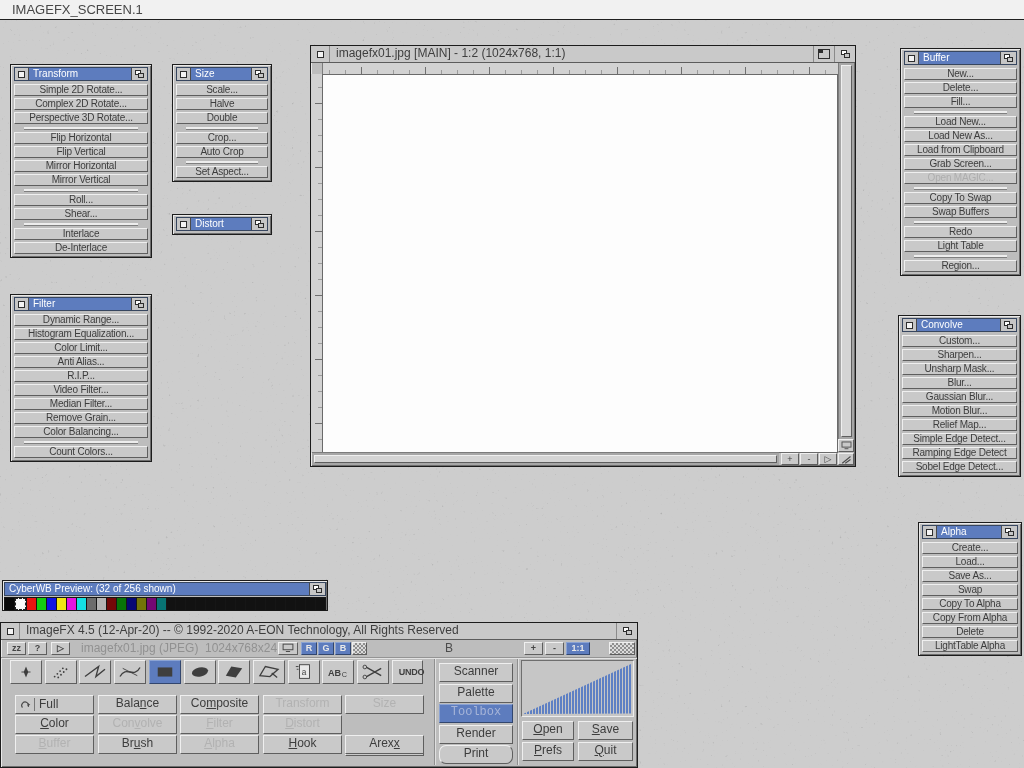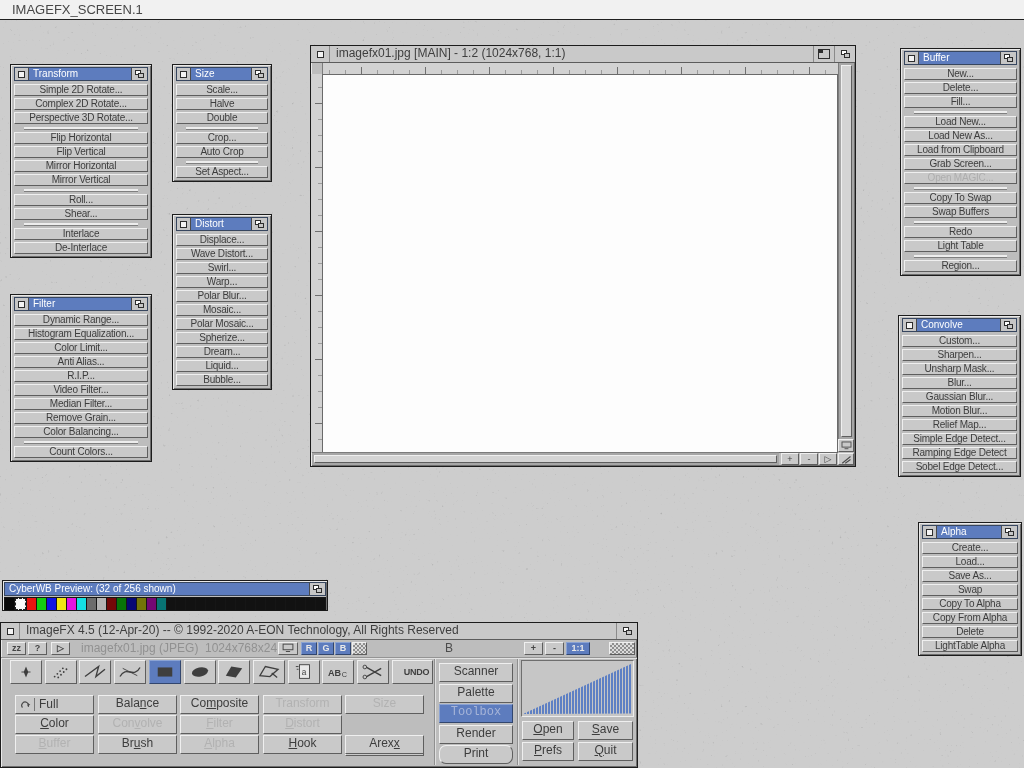--- a/index.html
+++ b/index.html
@@ -99,21 +99,21 @@
   .ghost-text{position:absolute;top:19px;font-size:12px;color:#919191;line-height:13px;white-space:nowrap;}
   #buffer-ind{position:absolute;left:444px;top:18px;font-size:12px;color:#4c4c4c;line-height:14px;}
   .hdiv{position:absolute;left:0;right:0;top:34px;height:1px;background:#949494;box-shadow:0 1px 0 #e2e2e2;}
   .vdiv{position:absolute;top:36px;bottom:2px;width:1px;background:#8f8f8f;box-shadow:1px 0 0 #e0e0e0;}
   #vdiv1{left:433px;} #vdiv2{left:516px;}
   .tool{position:absolute;top:37px;width:32px;height:24px;background:#c9c9c9;border:1px solid;
     border-color:#efefef #5e5e5e #5e5e5e #efefef;box-sizing:border-box;
     display:flex;align-items:center;justify-content:center;}
   .tool svg{width:30px;height:20px;display:block;}
   .tool.sel{background:#5d7cbe;border-color:#8ba3d4 #32466e #32466e #8ba3d4;}
-  .tool.undo{font-size:9px;font-weight:bold;color:#3f3f3f;width:41px;letter-spacing:-0.3px;padding-left:8px;}
+  .tool.undo{font-size:9px;font-weight:bold;color:#3f3f3f;width:31px;letter-spacing:-0.3px;padding-left:8px;}
   .grid-btn,.side-btn,.act-btn{position:absolute;background:#c9c9c9;border:1px solid;
     border-color:#efefef #5e5e5e #5e5e5e #efefef;box-sizing:border-box;height:19px;
     font-size:12px;color:#3d3d3d;text-align:center;line-height:15px;white-space:nowrap;overflow:hidden;}
   .grid-btn{width:79px;}
   .grid-btn.disabled,.side-btn.disabled{color:#b2b2b2;}
   .grid-btn.cycle{display:flex;align-items:center;text-align:left;padding-left:3px;}
   .grid-btn.cycle .cyc{display:flex;align-items:center;padding-right:3px;margin-right:4px;
     border-right:1px solid #777;height:13px;}
   .side-btn{left:438px;width:74px;}
   .side-btn.sel{background:#5d7cbe;color:#a7b5d8;border-color:#8ba3d4 #32466e #32466e #8ba3d4;}
@@ -207,33 +207,20 @@
         <div class="gadget pclose">
           <i class="cbox"></i>
         </div>
         <div class="ptext">Distort</div>
         <div class="gadget pdepth">
           <span class="dg">
             <i class="r1"></i>
             <i class="r2"></i>
           </span>
         </div>
-      </div>
-      <div class="pbody">
-        <div class="pbtn">Displace...</div>
-        <div class="pbtn">Wave Distort...</div>
-        <div class="pbtn">Swirl...</div>
-        <div class="pbtn">Warp...</div>
-        <div class="pbtn">Polar Blur...</div>
-        <div class="pbtn">Mosaic...</div>
-        <div class="pbtn">Polar Mosaic...</div>
-        <div class="pbtn">Spherize...</div>
-        <div class="pbtn">Dream...</div>
-        <div class="pbtn">Liquid...</div>
-        <div class="pbtn">Bubble...</div>
       </div>
     </div>
     <div class="window palette" style="left: 10px; top: 294px; width: 142px;">
       <div class="ptitle">
         <div class="gadget pclose">
           <i class="cbox"></i>
         </div>
         <div class="ptext">Filter</div>
         <div class="gadget pdepth">
           <span class="dg">

